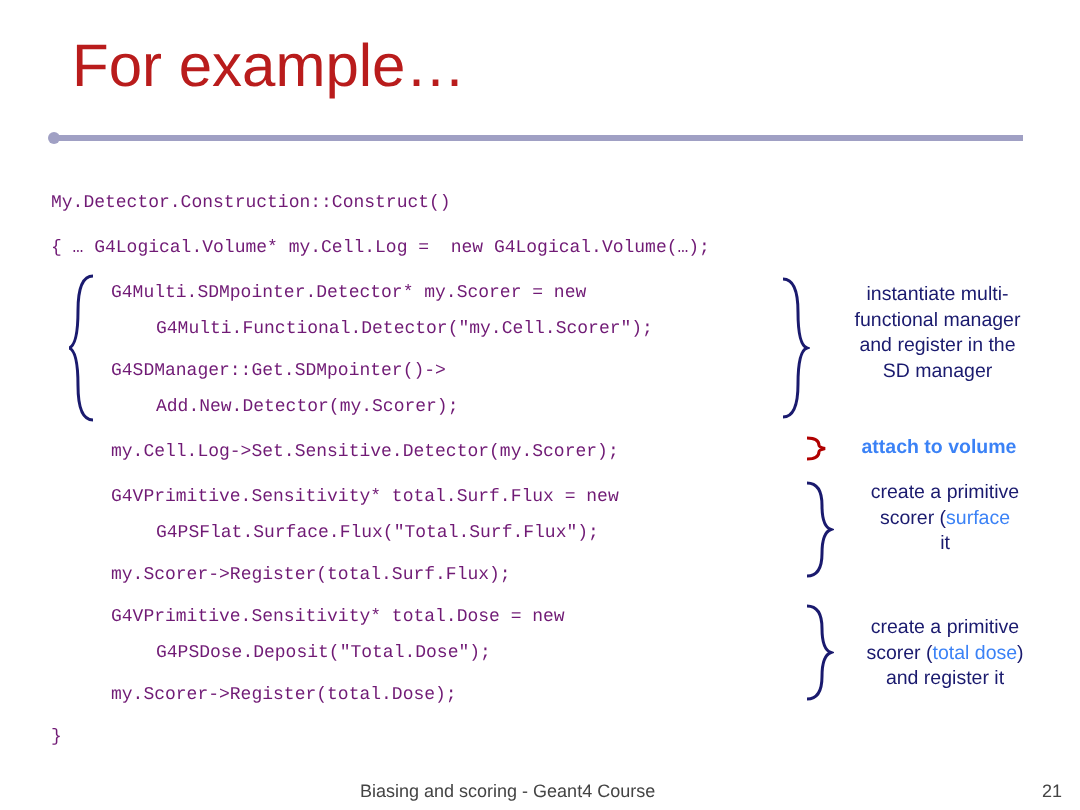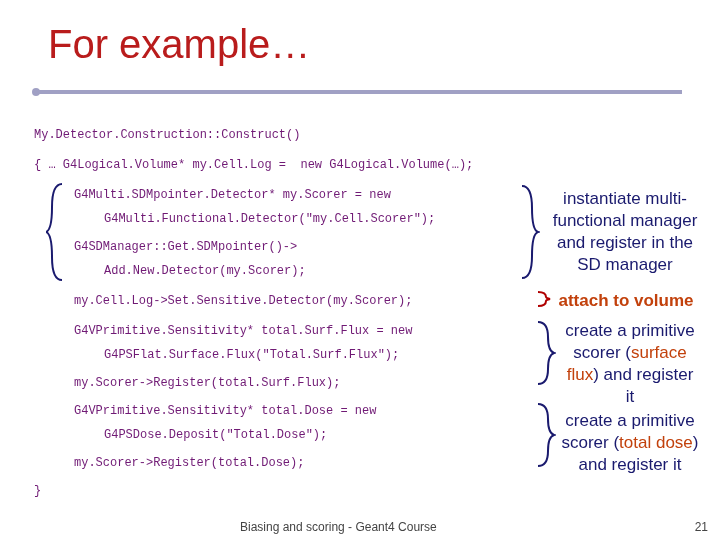--- a/index.html
+++ b/index.html
@@ -42,27 +42,27 @@
   .code {
     font-family: "Courier New", monospace;
     font-size: 12px;
     color: #701a75;
     position: absolute;
     white-space: nowrap;
   }
   .bold { font-weight: normal; }
   .annotation {
     font-family: "Comic Sans MS", cursive, sans-serif;
-    font-size: 17px;
+    font-size: 13px;
     position: absolute;
     line-height: 1.3;
     text-align: center;
   }
   .navy { color: #1a1a6e; }
-  .red  { color: #c2410c; text-align: center; }
+  .red  { color: #3b82f6; text-align: center; }
   .footer {
     position: absolute;
     bottom: 6px;
     font-size: 12px;
     font-family: Verdana, sans-serif;
     color: #444;
   }
 </style>
 </head>
 <body>
@@ -115,21 +115,20 @@
   <path d="M2 2 Q10 2 10 7 Q10 8 14 9 Q10 10 10 11 Q10 16 2 16" stroke="#b00000" stroke-width="2" fill="none"></path>
 </svg>
 <div class="annotation red" style="top:290px; left:556px; width:140px; font-weight:bold;">attach to volume</div>
 
 <svg width="20" height="66" style="position:absolute; left:536px; top:320px;">
   <path d="M2 2 Q12 2 12 17 Q12 31 18 33 Q12 35 12 49 Q12 64 2 64" stroke="#1a1a6e" stroke-width="2" fill="none"></path>
 </svg>
 <div class="annotation navy" style="top:320px; left:560px; width:140px;">
   <div>create a primitive</div>
   <div><span>scorer (</span><span class="red">surface</span></div>
-  <div><span class="red">flux</span><span>) and register</span></div>
   <div>it</div>
 </div>
 
 <svg width="20" height="66" style="position:absolute; left:536px; top:402px;">
   <path d="M2 2 Q12 2 12 17 Q12 31 18 33 Q12 35 12 49 Q12 64 2 64" stroke="#1a1a6e" stroke-width="2" fill="none"></path>
 </svg>
 <div class="annotation navy" style="top:410px; left:560px; width:140px;">
   <div>create a primitive</div>
   <div><span>scorer (</span><span class="red">total dose</span><span>)</span></div>
   <div>and register it</div>

